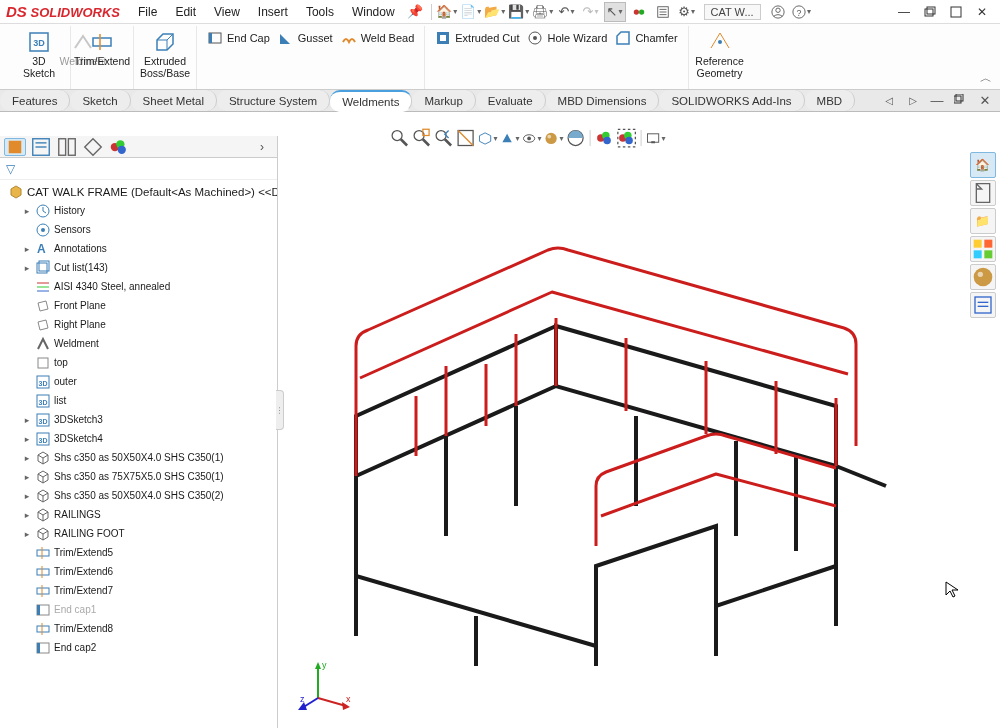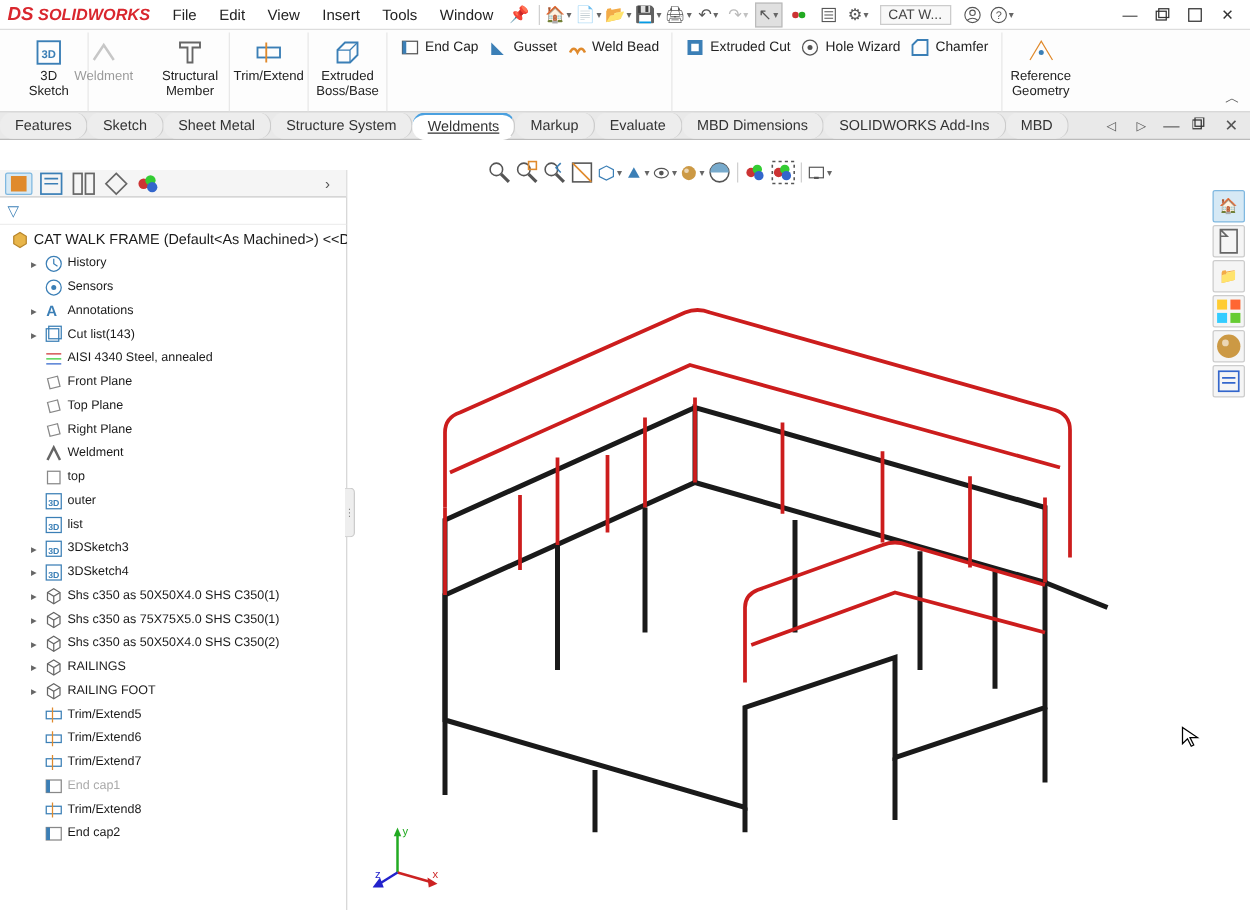--- a/index.html
+++ b/index.html
@@ -27,21 +27,21 @@
 .rib-big.disabled { opacity: 0.45; }
 .rib-col { display: flex; flex-direction: row; gap: 0; }
 .rib-small { display: flex; align-items: center; height: 20px; padding: 0 4px; cursor: pointer; gap: 4px; }
 .rib-small-icon { width: 16px; height: 16px; display: flex; align-items: center; justify-content: center; }
 .rib-small-label { font-size: 11px; color: #222; }
 .rib-collapse { position: absolute; right: 8px; bottom: 2px; cursor: pointer; color: #555; }
 
 
 .tabstrip { height: 22px; display: flex; align-items: stretch; background: #e9e9e9; border-bottom: 1px solid #bbb; }
 .tab { padding: 0 12px; display: flex; align-items: center; font-size: 11.5px; color: #333; border-right: 1px solid #ccc; background: #ededed; cursor: pointer; border-radius: 10px; }
-.tab.active { background: #fff; border-top: 2px solid #4aa0df; border-bottom: 1px solid #fff; margin-bottom: -1px; text-decoration: underline; }
+.tab.active { background: #fff; border-top: 2px solid #4aa0df; border-bottom: 1px solid #fff; margin-bottom: -1px; }
 .tabstrip-right { margin-left: auto; display: flex; align-items: center; gap: 2px; padding-right: 4px; }
 
 
 .view-toolbar { position: absolute; left: 50%; transform: translateX(-40%); top: 128px; display: flex; gap: 2px; align-items: center; z-index: 5; }
 .vt-btn { width: 20px; height: 20px; display: flex; align-items: center; justify-content: center; cursor: pointer; }
 
 
 .right-toolbar { position: absolute; right: 2px; top: 152px; width: 30px; display: flex; flex-direction: column; gap: 2px; align-items: center; z-index: 5; }
 .rt-btn { width: 26px; height: 26px; border: 1px solid #ccc; background: #f5f5f5; display: flex; align-items: center; justify-content: center; cursor: pointer; border-radius: 2px; }
 .rt-btn.active { background: #d6e9f5; border-color: #7fb8e0; }
@@ -149,31 +149,20 @@
       <div class="rib-big-label" style="white-space:pre-line">3D
 Sketch</div>
     </div>
     <div class="rib-big disabled" style="position:absolute;left:58px;">
       <div class="rib-big-icon">
           <svg viewBox="0 0 24 24">
             <path d="M4 18 L12 6 L20 18" fill="none" stroke="#888" stroke-width="2"></path>
           </svg>
         </div>
       <div class="rib-big-label">Weldment</div>
-    </div>
-  </div>
-  <div class="rib-group" style="margin-left:50px">
-    <div class="rib-big">
-      <div class="rib-big-icon">
-          <svg viewBox="0 0 24 24">
-            <path d="M4 4 L20 4 L20 8 L14 8 L14 20 L10 20 L10 8 L4 8 Z" fill="none" stroke="#666" stroke-width="1.5"></path>
-          </svg>
-        </div>
-      <div class="rib-big-label" style="white-space:pre-line">Structural
-Member</div>
     </div>
   </div>
   <div class="rib-group">
     <div class="rib-big">
       <div class="rib-big-icon">
           <svg viewBox="0 0 24 24">
             <rect x="3" y="8" width="18" height="8" fill="none" stroke="#3b7fb6" stroke-width="1.5"></rect>
             <line x1="10" y1="4" x2="10" y2="20" stroke="#e08a2c" stroke-width="1.5"></line>
           </svg>
         </div>
@@ -514,29 +503,20 @@
           </span>
           <span class="tree-label">Front Plane</span>
         </div>
         <div class="tree-row tree-indent-2">
           <span class="tree-exp"></span>
           <span class="tree-icon">
             <svg viewBox="0 0 16 16">
               <path d="M3 5 L11 3 L13 11 L5 13 Z" fill="none" stroke="#888"></path>
             </svg>
           </span>
-          <span class="tree-label">Top Plane</span>
-        </div>
-        <div class="tree-row tree-indent-2">
-          <span class="tree-exp"></span>
-          <span class="tree-icon">
-            <svg viewBox="0 0 16 16">
-              <path d="M3 5 L11 3 L13 11 L5 13 Z" fill="none" stroke="#888"></path>
-            </svg>
-          </span>
           <span class="tree-label">Right Plane</span>
         </div>
         <div class="tree-row tree-indent-2">
           <span class="tree-exp"></span>
           <span class="tree-icon">
             <svg viewBox="0 0 16 16">
               <path d="M3 13 L8 3 L13 13" fill="none" stroke="#666" stroke-width="2"></path>
             </svg>
           </span>
           <span class="tree-label">Weldment</span>

